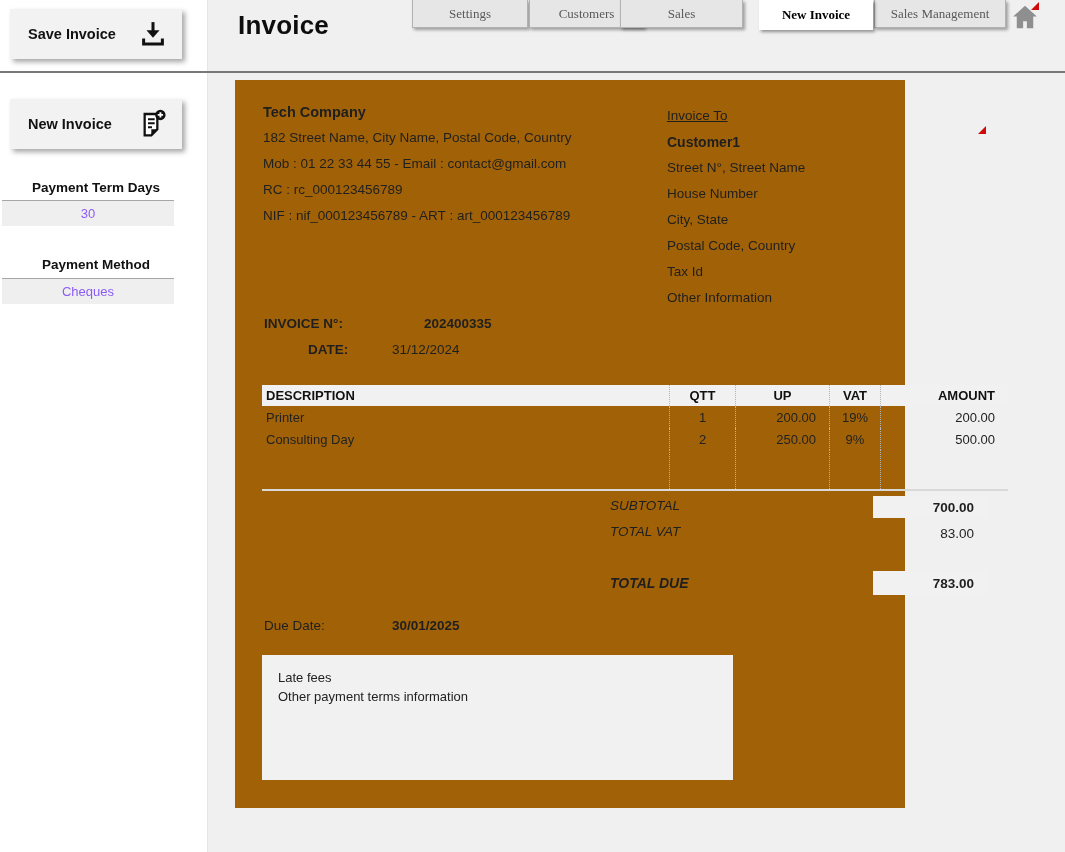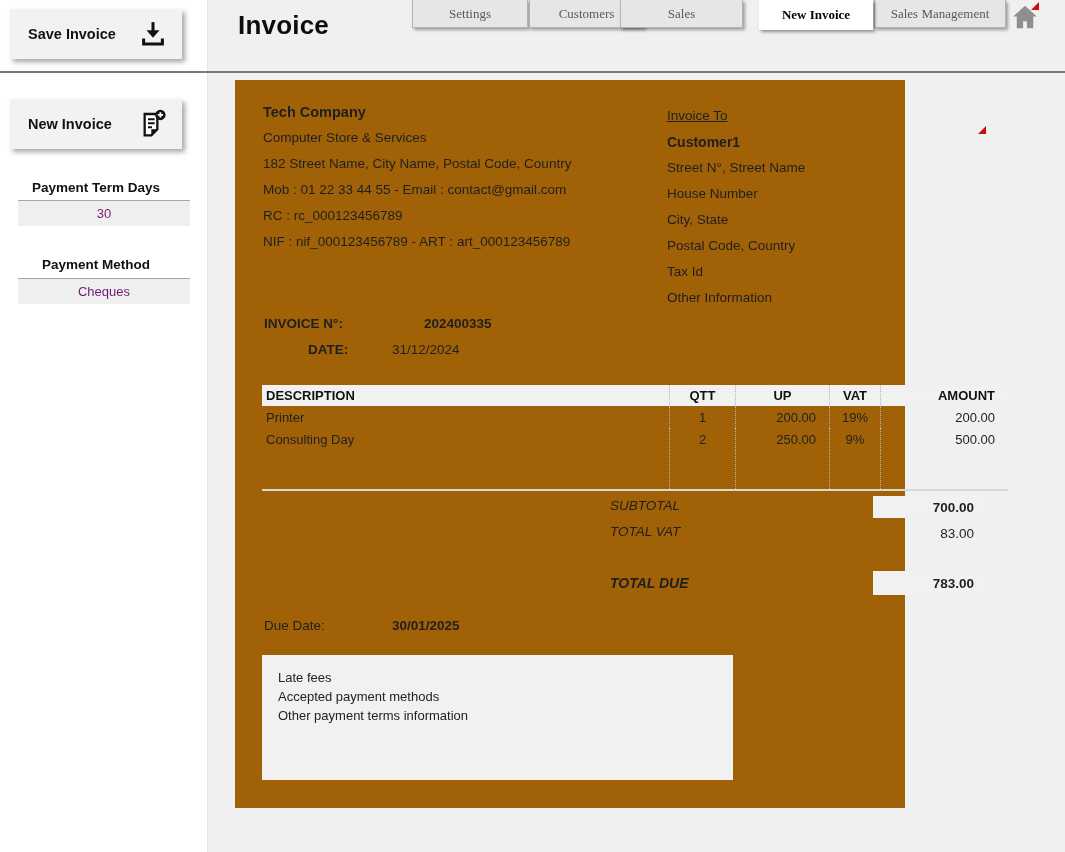--- a/index.html
+++ b/index.html
@@ -13,23 +13,23 @@
   .sidebar{position:absolute;left:0;top:0;width:207px;height:852px;background:#ffffff;border-right:1px solid #e6e5e5;}
   .side-btn{
     position:absolute;left:10px;width:172px;height:50px;box-sizing:border-box;
     background:#f3f2f2;box-shadow:3px 3px 5px rgba(0,0,0,.35);
     display:flex;align-items:center;justify-content:space-between;
     padding:0 14px 0 18px;cursor:pointer;
   }
   .side-btn .lbl{font-weight:bold;font-size:14.5px;color:#111;}
   .side-field-label{position:absolute;left:10px;width:172px;text-align:center;font-weight:bold;font-size:13.5px;color:#111;}
   .side-input{
-    position:absolute;left:18px;width:172px;height:26px;box-sizing:border-box;
+    position:absolute;left:2px;width:172px;height:26px;box-sizing:border-box;
     background:#f0efef;border-top:1px solid #a6a6a6;
-    display:flex;align-items:center;justify-content:center;font-size:13px;color:#701a75;
+    display:flex;align-items:center;justify-content:center;font-size:13px;color:#8b5cf6;
   }
   
   .hdr-divider{position:absolute;left:0;top:71px;width:1065px;height:2px;background:#787878;}
   .page-title{position:absolute;left:238px;top:10px;font-size:26px;font-weight:bold;color:#0d0d0d;letter-spacing:.2px;}
   .tab{
     position:absolute;top:0;height:28px;box-sizing:border-box;
     background:#e7e6e6;border:1px solid #b3b1b1;border-top:none;
     box-shadow:2px 2px 3px rgba(0,0,0,.35);
     display:flex;align-items:center;justify-content:center;
     font-size:13px;color:#595959;cursor:pointer;font-family:Liberation Serif, serif;
@@ -114,21 +114,20 @@
   <svg class="icon-svg" width="30" height="30" viewBox="0 0 24 24">
     <path d="M12 3 L2.5 11.6 h2.9 V21 h5.1 v-5.6 h3 V21 h5.1 v-9.4 h2.9 Z" fill="#8f8f8f"></path>
   </svg>
   <div class="mini-marker" style="position:absolute;left:21px;top:0;"></div>
 </div>
 
 <div class="sheet">
 
   <div class="blk" style="left:28px;top:19px;">
     <div class="company-name">Tech Company</div>
-    <div>Computer Store &amp; Services</div>
     <div>182 Street Name, City Name, Postal Code, Country</div>
     <div>Mob : 01 22 33 44 55 - Email :  contact@gmail.com</div>
     <div>RC : rc_000123456789</div>
     <div>NIF : nif_000123456789 - ART : art_000123456789</div>
   </div>
 
   <div class="blk" style="left:432px;top:23px;">
     <div class="billto-head">Invoice To</div>
     <div class="billto-name">Customer1</div>
     <div>Street N°, Street Name</div>
@@ -186,17 +185,16 @@
   <div class="tot-label" style="top:444px;">TOTAL VAT</div>
   <div class="tot-value" style="top:442px;text-align:center;">83.00</div>
   <div class="tot-label bold" style="top:495px;font-size:14px;">TOTAL DUE</div>
   <div class="tot-value tot-gray" style="top:491px;height:24px;">783.00</div>
 
   <div class="meta-value" style="left:29px;top:538px;">Due Date:</div>
   <div class="meta-value bold" style="top:538px;">30/01/2025</div>
 
   <div class="notes-box">
     <div>Late fees</div>
-    <div>Accepted payment methods</div>
     <div>Other payment terms information</div>
   </div>
 
 </div>
 
 </body></html>

